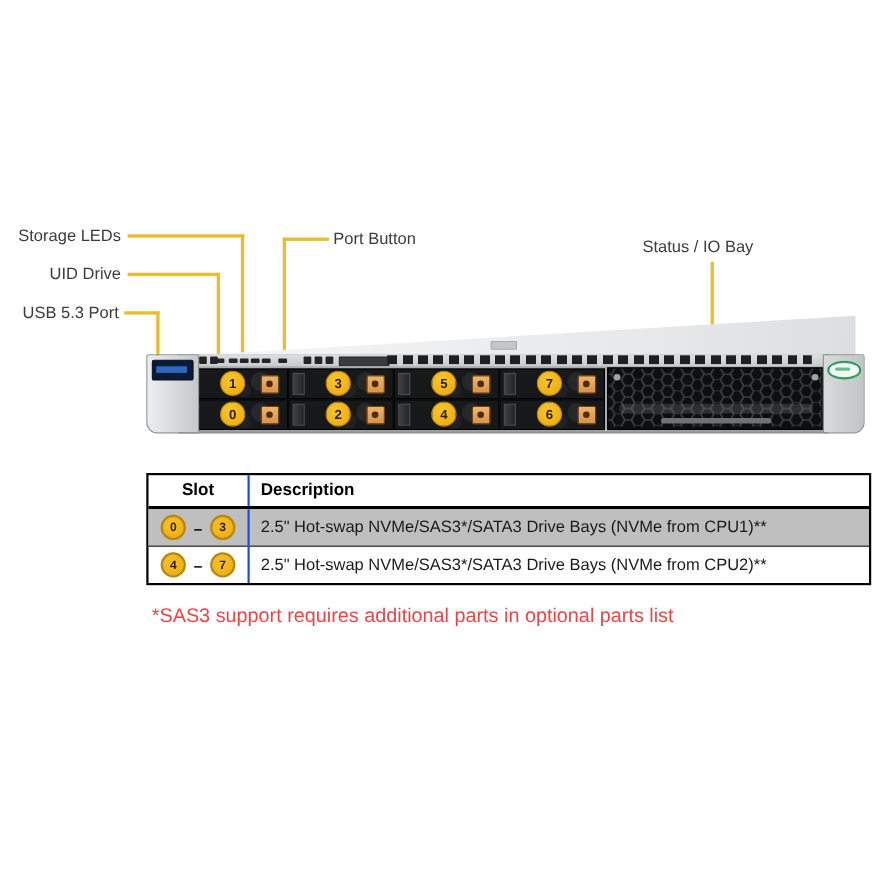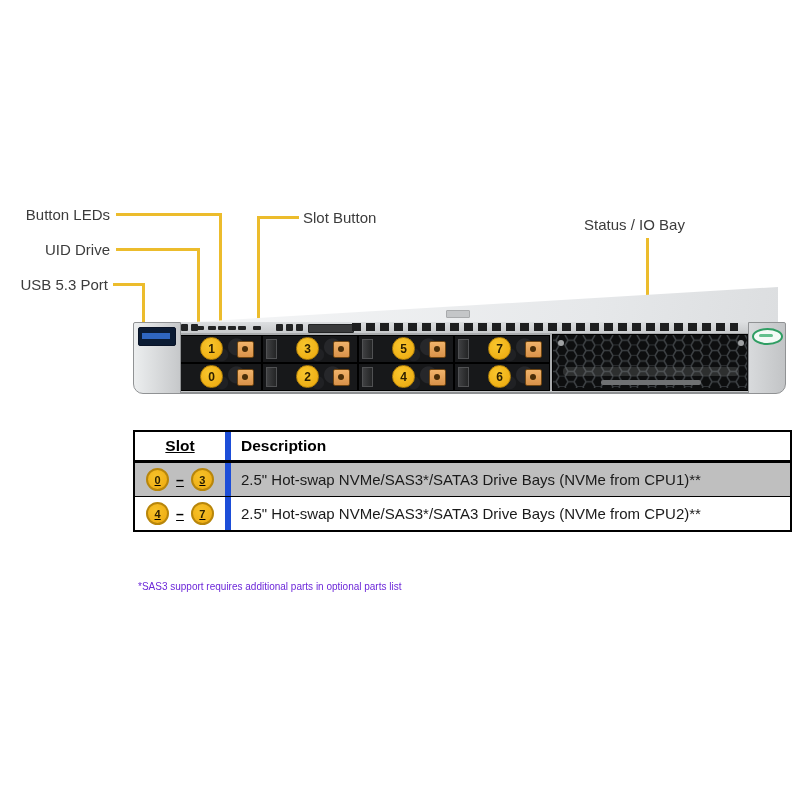--- a/index.html
+++ b/index.html
@@ -64,43 +64,43 @@
     background:#f4faf6;border:2px solid #2f9e63;}
   .logo-swoosh{position:absolute;left:5px;top:4px;width:14px;height:3px;border-radius:2px;
     background:#63c08d;}
 
   
   .spec-table{position:absolute;left:133px;top:430px;width:655px;border:2px solid #000;
     background:#fff;}
   .t-row{display:flex;align-items:stretch;}
   .t-row.header{border-bottom:3px solid #000;}
   .t-row.r2{border-top:1.5px solid #000;}
-  .cell-slot{width:82px;border-right:6px solid #1d4ed8;display:flex;align-items:center;
-    justify-content:center;gap:7px;padding:5px 4px;flex-shrink:0;text-decoration:underline;}
+  .cell-slot{width:82px;border-right:2px solid #1d4ed8;display:flex;align-items:center;
+    justify-content:center;gap:7px;padding:5px 4px;flex-shrink:0;}
   .cell-desc{flex:1;display:flex;align-items:center;padding:5px 10px;font-size:15px;color:#1a1a1a;}
   .t-row.header .cell-slot,.t-row.header .cell-desc{font-weight:bold;font-size:15.5px;color:#000;}
   .t-row.highlight{background:#bfbfbf;}
   .tbadge{width:19px;height:19px;border-radius:50%;flex-shrink:0;
     background:radial-gradient(circle at 40% 35%,#f7c22a,#eda90e);
     border:2px solid #b8860b;color:#2e2000;font-weight:bold;font-size:11px;
     display:flex;align-items:center;justify-content:center;}
   .tdash{font-weight:bold;color:#000;font-size:14px;}
 
   
-  .footnote{position:absolute;font-size:10px;color:#6d28d9;white-space:nowrap;margin-top:32px;}
+  .footnote{position:absolute;font-size:18px;color:#ef4444;white-space:nowrap;}
 </style>
 </head>
 <body>
 
 <div class="screen">
 
-  <div class="callout right" style="left:10px;top:206px;width:100px">Button LEDs</div>
+  <div class="callout right" style="left:10px;top:206px;width:100px">Storage LEDs</div>
   <div class="callout right" style="left:10px;top:241px;width:100px">UID Drive</div>
   <div class="callout right" style="left:8px;top:276px;width:100px">USB 5.3 Port</div>
-  <div class="callout" style="left:303px;top:209px">Slot Button</div>
+  <div class="callout" style="left:303px;top:209px">Port Button</div>
   <div class="callout" style="left:584px;top:216px">Status / IO  Bay</div>
 
   <div class="cline" style="left:116px;top:213px;width:106px;height:3px"></div>
   <div class="cline" style="left:219px;top:213px;width:3px;height:110px"></div>
   <div class="cline" style="left:116px;top:248px;width:84px;height:3px"></div>
   <div class="cline" style="left:197px;top:248px;width:3px;height:75px"></div>
   <div class="cline" style="left:113px;top:283px;width:32px;height:3px"></div>
   <div class="cline" style="left:142px;top:283px;width:3px;height:46px"></div>
   <div class="cline" style="left:257px;top:216px;width:42px;height:3px"></div>
   <div class="cline" style="left:257px;top:216px;width:3px;height:108px"></div>

